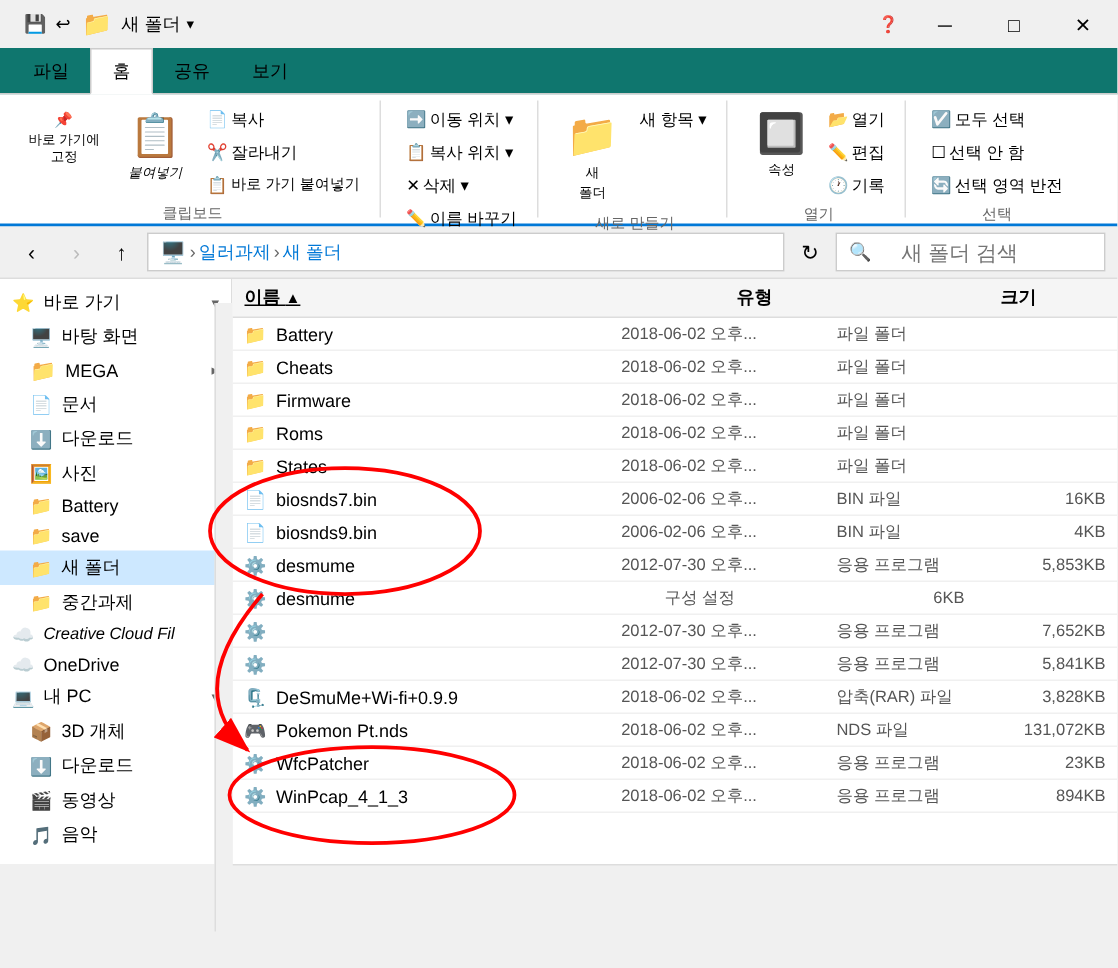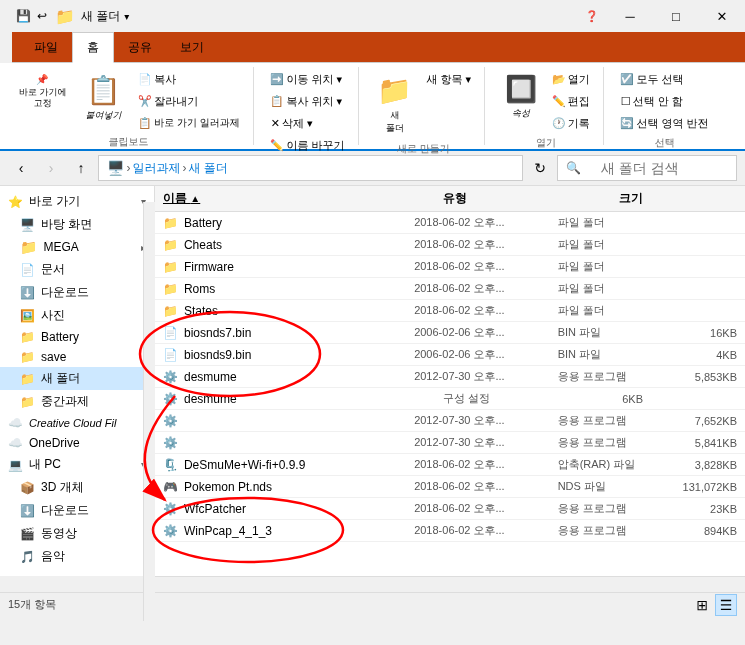--- a/index.html
+++ b/index.html
@@ -1,24 +1,23 @@
 <!DOCTYPE html>
 <html><head>
   <meta charset="utf-8">
   <style>
     * { margin: 0; padding: 0; box-sizing: border-box; }
     body { font-family: 'Segoe UI', sans-serif; font-size: 12px; background: #f0f0f0; width: 745px; height: 645px; overflow: hidden; }
 
     
     .ribbon-tabs {
       display: flex;
-      background: #c2410c;
+      background: #0f766e;
       border-bottom: 1px solid #ccc;
       padding: 0 8px;
-      margin-left: 12px;
     }
     .ribbon-tab {
       padding: 6px 14px;
       font-size: 12px;
       cursor: pointer;
       border: none;
       background: transparent;
     }
     .ribbon-tab.active {
       background: white;
@@ -163,21 +162,21 @@
       padding: 4px 8px;
       background: #f5f5f5;
       border-bottom: 1px solid #ddd;
       font-size: 12px;
       font-weight: bold;
       position: sticky;
       top: 0;
     }
     .col-name { width: 280px; text-decoration: underline; }
     .col-date { width: 160px; }
-    .col-type { width: 120px; }
+    .col-type { width: 120px; margin-left: 48px; }
     .col-size { width: 80px; text-align: right; }
     .file-row {
       display: flex;
       align-items: center;
       padding: 3px 8px;
       border-bottom: 1px solid #f0f0f0;
       cursor: pointer;
       font-size: 12px;
     }
     .file-name { display: flex; align-items: center; gap: 6px; width: 280px; }
@@ -310,21 +309,21 @@
           <button class="ribbon-btn-small">
             <span>📄</span>
             <span>복사</span>
           </button>
           <button class="ribbon-btn-small">
             <span>✂️</span>
             <span>잘라내기</span>
           </button>
           <button class="ribbon-btn-small">
             <span>📋</span>
-            <span style="font-size:10px;">바로 가기 일러과제</span>
+            <span style="font-size:10px;">바로 가기 붙여넣기</span>
           </button>
         </div>
       </div>
       <div class="ribbon-group-label">클립보드</div>
     </div>
 
     <div class="ribbon-group">
       <div class="ribbon-buttons" style="flex-direction:column; gap:1px;">
         <button class="ribbon-btn-small">
           <span>➡️</span>
@@ -358,21 +357,21 @@
           </button>
         </div>
       </div>
       <div class="ribbon-group-label">새로 만들기</div>
     </div>
 
     <div class="ribbon-group">
       <div class="ribbon-buttons">
         <button class="ribbon-btn-large">
           <span style="font-size:26px;">🔲</span>
-          <span style="font-size:9px;font-style:italic;">속성</span>
+          <span style="font-size:9px;">속성</span>
         </button>
         <div style="display:flex; flex-direction:column; gap:1px; justify-content:center;">
           <button class="ribbon-btn-small">
             <span>📂</span>
             <span>열기</span>
           </button>
           <button class="ribbon-btn-small">
             <span>✏️</span>
             <span>편집</span>
           </button>
@@ -643,27 +642,20 @@
           </div>
         <div class="file-date">2018-06-02 오후...</div>
         <div class="file-type">응용 프로그램</div>
         <div class="file-size">894KB</div>
       </div>
     </div>
   </div>
 
   <div class="hscrollbar" style="margin-left:155px;"></div>
 
-  <div class="status-bar">
-    <span>15개 항목</span>
-    <div class="status-right">
-      <button class="view-btn">⊞</button>
-      <button class="view-btn active">☰</button>
-    </div>
-  </div>
 
   <svg style="position:absolute; top:0; left:0; width:745px; height:645px; pointer-events:none;">
 
     <ellipse cx="230" cy="354" rx="90" ry="42" fill="none" stroke="red" stroke-width="2.5"></ellipse>
 
     <ellipse cx="248" cy="530" rx="95" ry="32" fill="none" stroke="red" stroke-width="2.5"></ellipse>
 
     <path d="M 175 396 Q 120 460 165 500" fill="none" stroke="red" stroke-width="2.5" marker-end="url(#arrowhead)"></path>
     <defs>
       <marker id="arrowhead" markerWidth="10" markerHeight="7" refX="9" refY="3.5" orient="auto">

